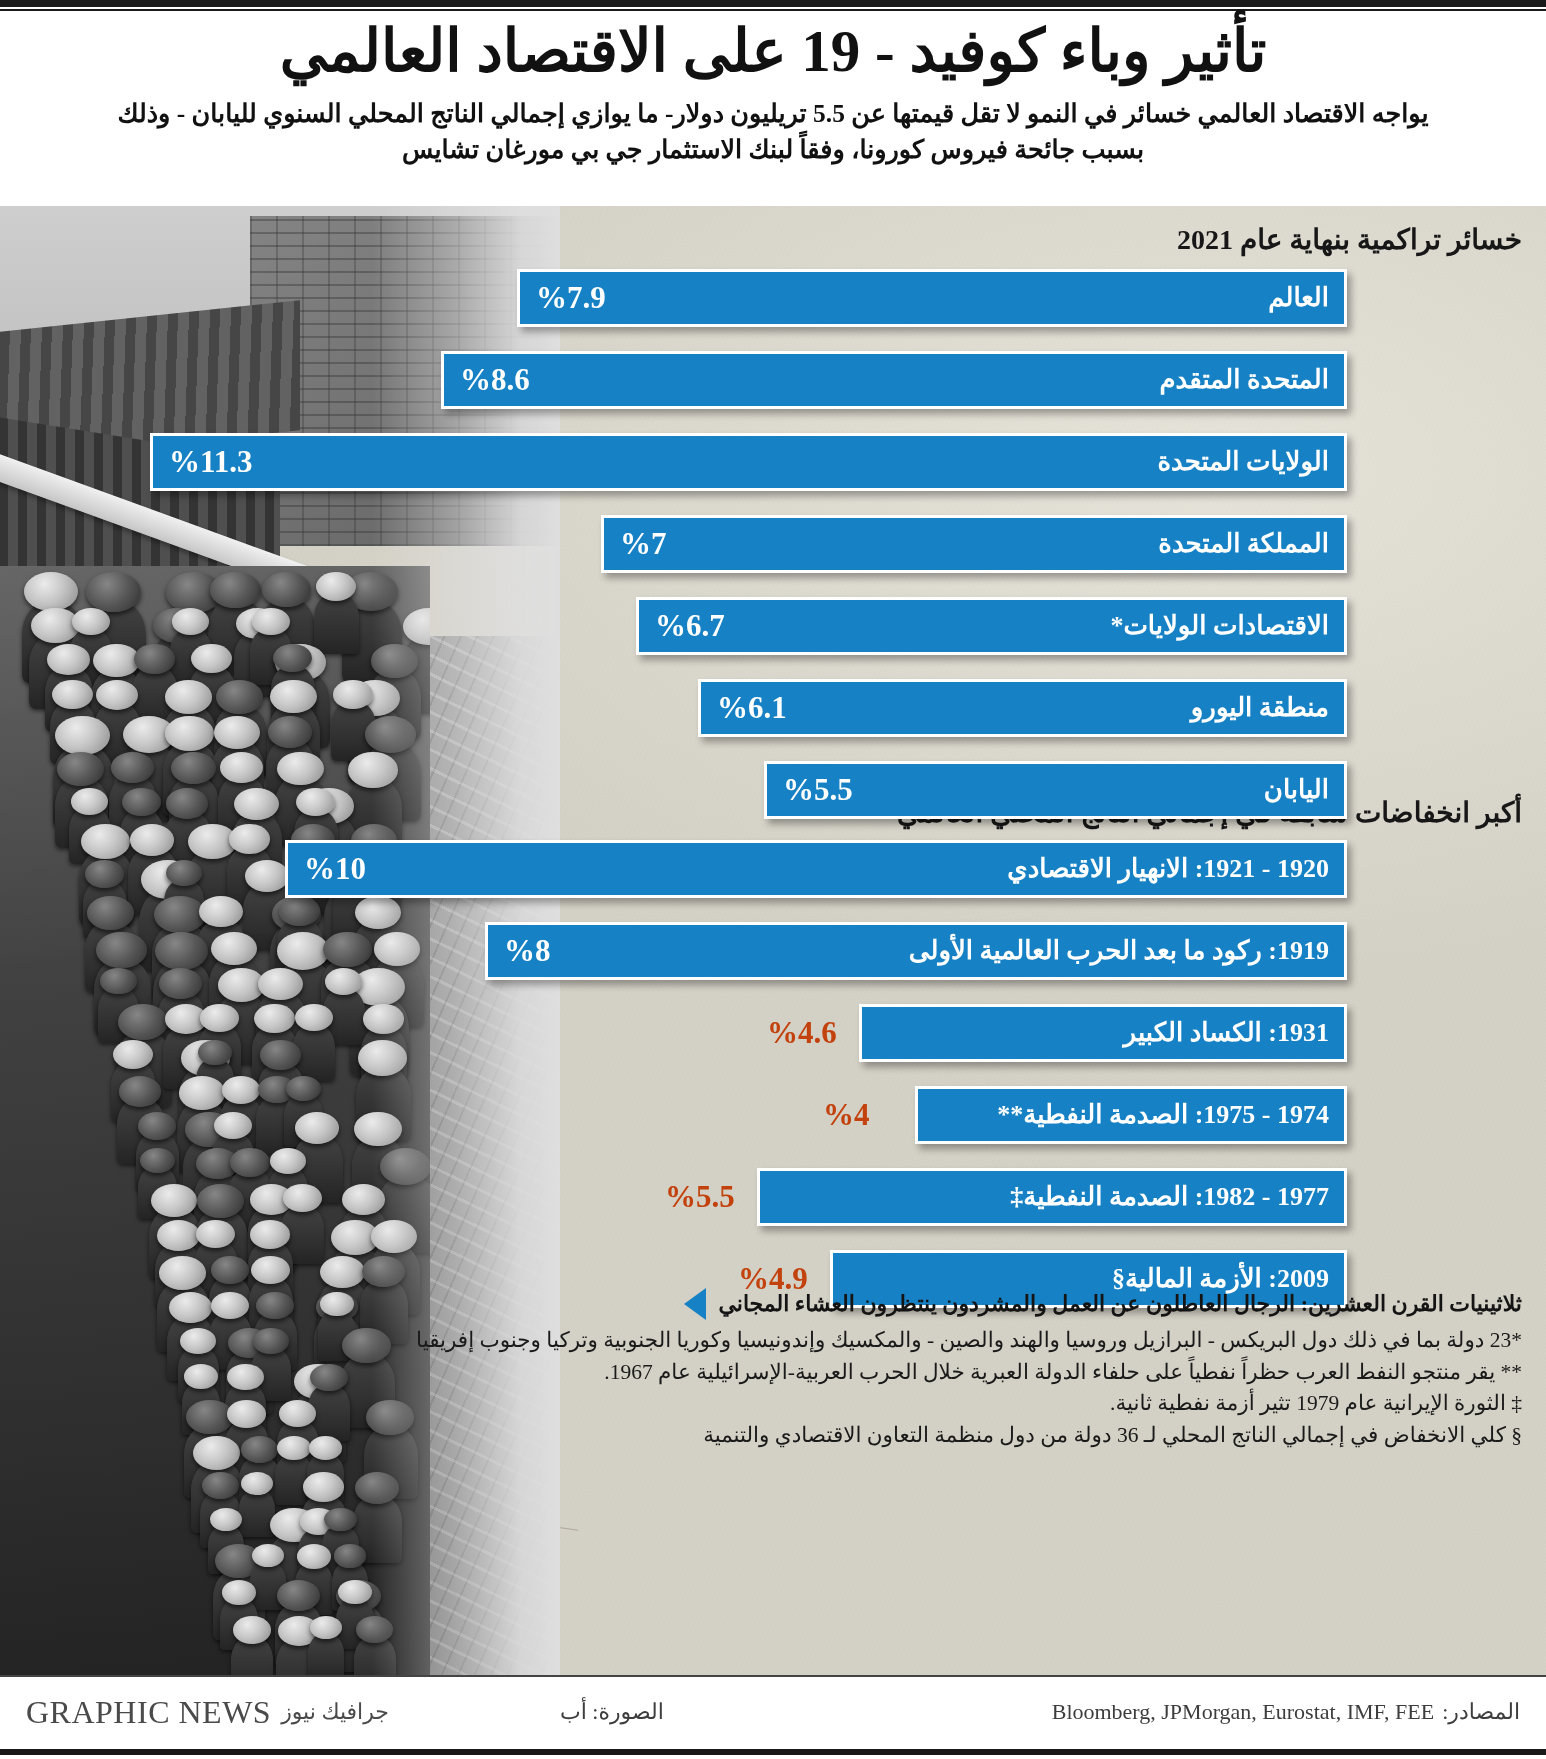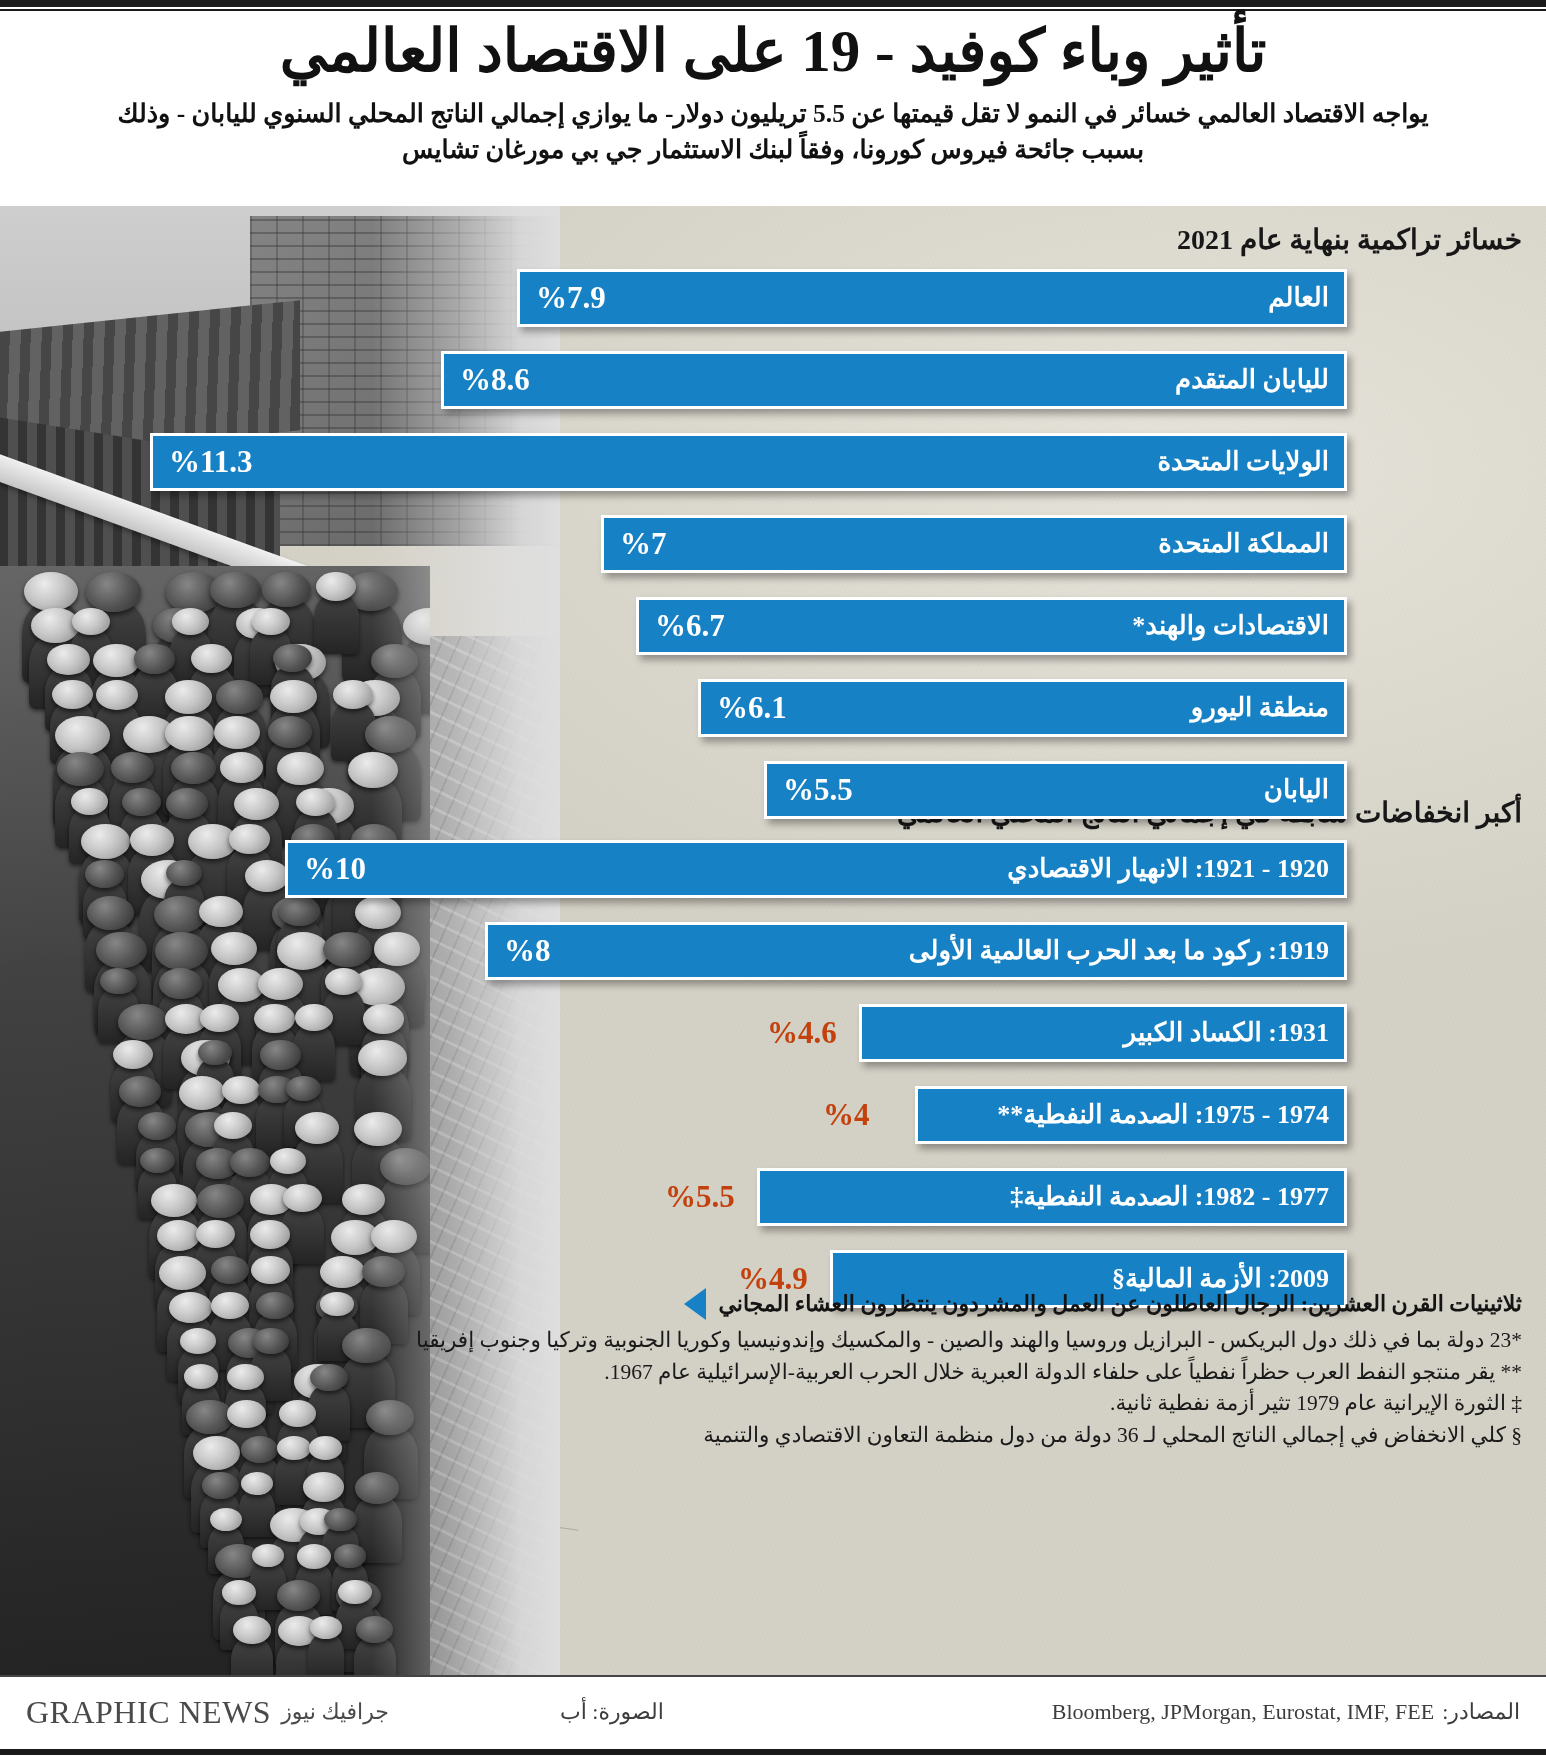--- a/index.html
+++ b/index.html
@@ -602,33 +602,33 @@
 
     <div class="sec-head" id="sec1-head">خسائر تراكمية بنهاية عام 2021</div>
     <div class="sec-head" id="sec2-head">أكبر انخفاضات سابقة في إجمالي الناتج المحلي العالمي</div>
 
     <div class="bars" id="bars-layer">
         <div class="bar" style="left: 517px; width: 830px; top: 63px;">
           <span class="bar-label">العالم</span>
           <span class="bar-value" style="left: 16px;">%7.9</span>
         </div>
         <div class="bar" style="left: 441px; width: 906px; top: 145px;">
-          <span class="bar-label">لليابان المتقدم</span>
+          <span class="bar-label">المتحدة المتقدم</span>
           <span class="bar-value" style="left: 16px;">%8.6</span>
         </div>
         <div class="bar" style="left: 150px; width: 1197px; top: 227px;">
           <span class="bar-label">الولايات المتحدة</span>
           <span class="bar-value" style="left: 16px;">%11.3</span>
         </div>
         <div class="bar" style="left: 601px; width: 746px; top: 309px;">
           <span class="bar-label">المملكة المتحدة</span>
           <span class="bar-value" style="left: 16px;">%7</span>
         </div>
         <div class="bar" style="left: 636px; width: 711px; top: 391px;">
-          <span class="bar-label">الاقتصادات والهند*</span>
+          <span class="bar-label">الاقتصادات الولايات*</span>
           <span class="bar-value" style="left: 16px;">%6.7</span>
         </div>
         <div class="bar" style="left: 698px; width: 649px; top: 473px;">
           <span class="bar-label">منطقة اليورو</span>
           <span class="bar-value" style="left: 16px;">%6.1</span>
         </div>
         <div class="bar" style="left: 764px; width: 583px; top: 555px;">
           <span class="bar-label">اليابان</span>
           <span class="bar-value" style="left: 16px;">%5.5</span>
         </div>

